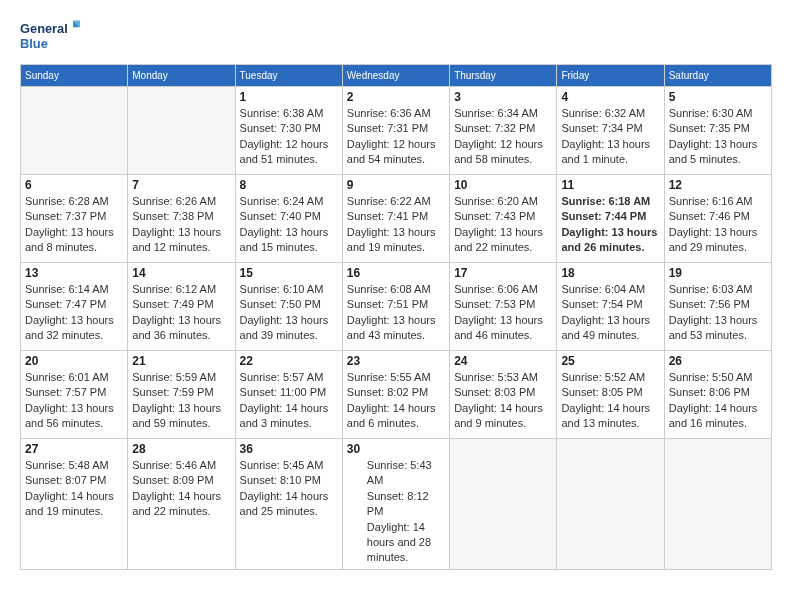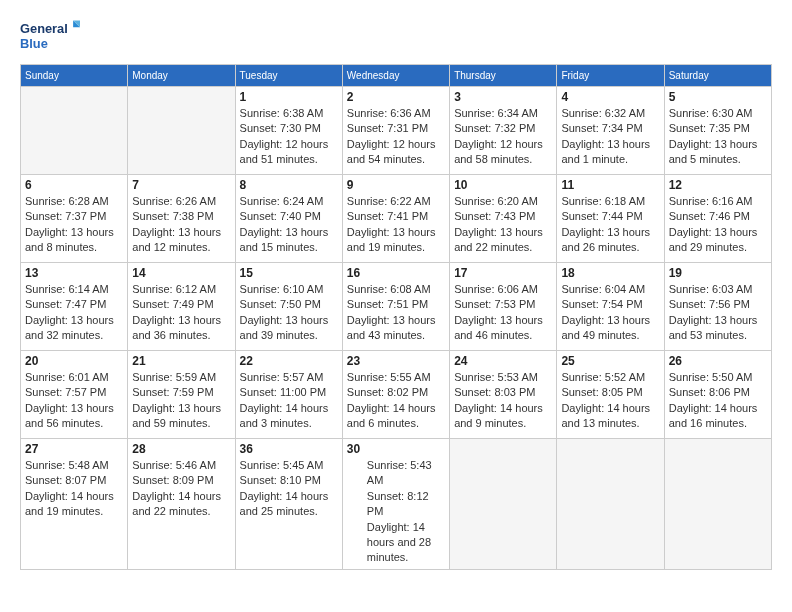--- a/index.html
+++ b/index.html
@@ -170,21 +170,21 @@
 Daylight: 13 hours and 19 minutes.</div>
           </td>
           <td>
             <span class="day-num">10</span>
             <div class="day-info" style="white-space: pre-line;">Sunrise: 6:20 AM
 Sunset: 7:43 PM
 Daylight: 13 hours and 22 minutes.</div>
           </td>
           <td>
             <span class="day-num">11</span>
-            <div class="day-info" style="white-space: pre-line;">Sunrise: 6:18 AM
+            <div class="day-info" style="white-space: pre-line; font-weight: bold;">Sunrise: 6:18 AM
 Sunset: 7:44 PM
 Daylight: 13 hours and 26 minutes.</div>
           </td>
           <td>
             <span class="day-num">12</span>
             <div class="day-info" style="white-space: pre-line;">Sunrise: 6:16 AM
 Sunset: 7:46 PM
 Daylight: 13 hours and 29 minutes.</div>
           </td>
         </tr>

